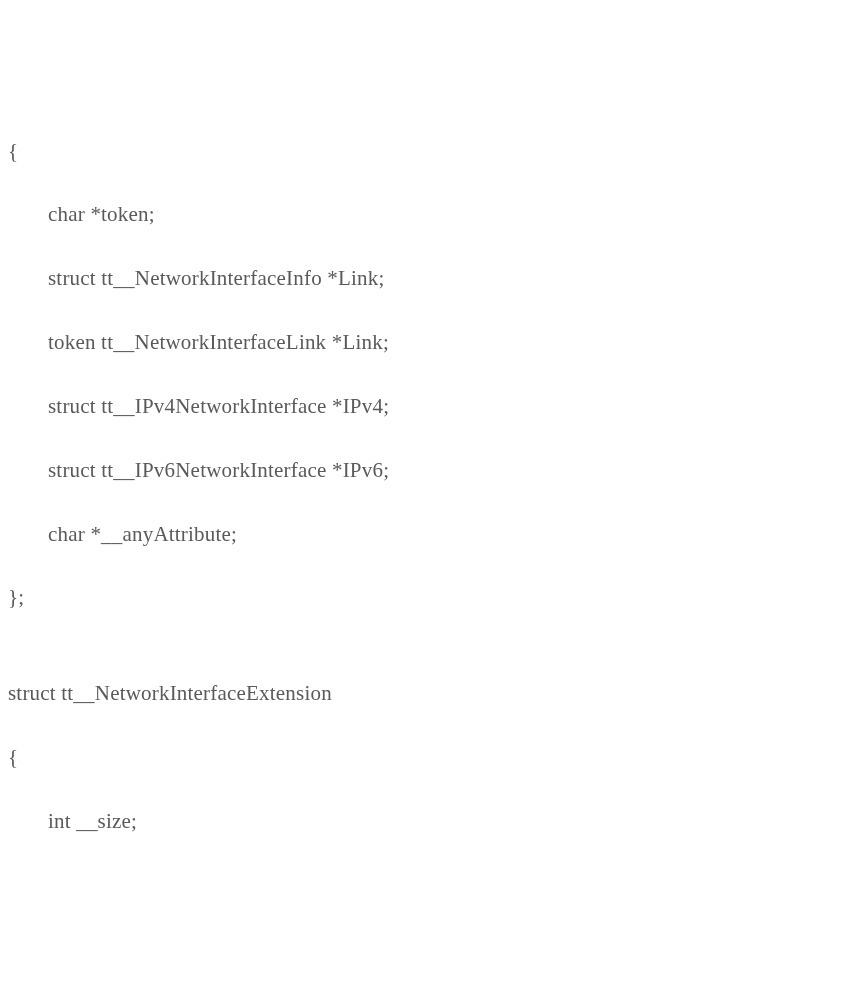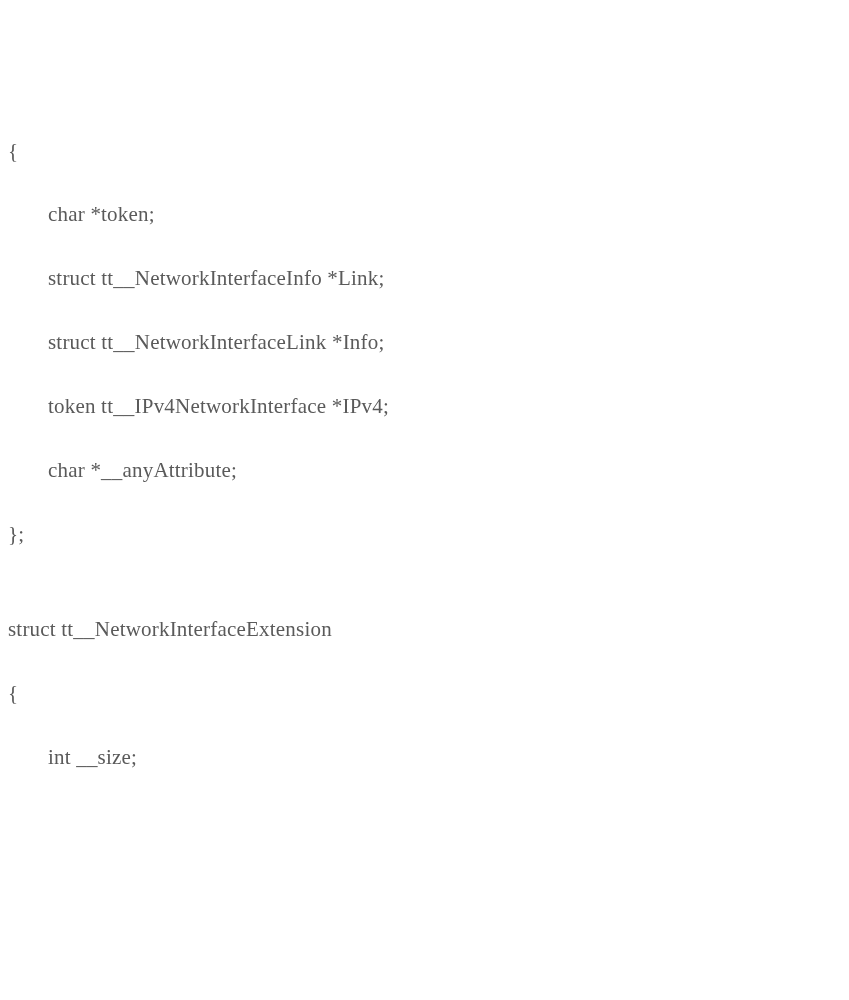--- a/index.html
+++ b/index.html
@@ -25,22 +25,23 @@
 </style>
 </head>
 <body>
 <div class="page">
 
 
 
 <span class="line">{</span>
 <span class="line ind1">char *token;</span>
 <span class="line ind1">struct tt__NetworkInterfaceInfo *Link;</span>
-<span class="line ind1">struct tt__NetworkInterfaceLink *Info;</span>
-<span class="line ind1">token tt__IPv4NetworkInterface *IPv4;</span>
+<span class="line ind1">token tt__NetworkInterfaceLink *Link;</span>
+<span class="line ind1">struct tt__IPv4NetworkInterface *IPv4;</span>
+<span class="line ind1">struct tt__IPv6NetworkInterface *IPv6;</span>
 <span class="line ind1">char *__anyAttribute;</span>
 <span class="line">};</span>
 <span class="line"></span>
 <span class="line">struct tt__NetworkInterfaceExtension</span>
 <span class="line">{</span>
 <span class="line ind1">int __size;</span>
 
 
 
 <span class="line"></span>

